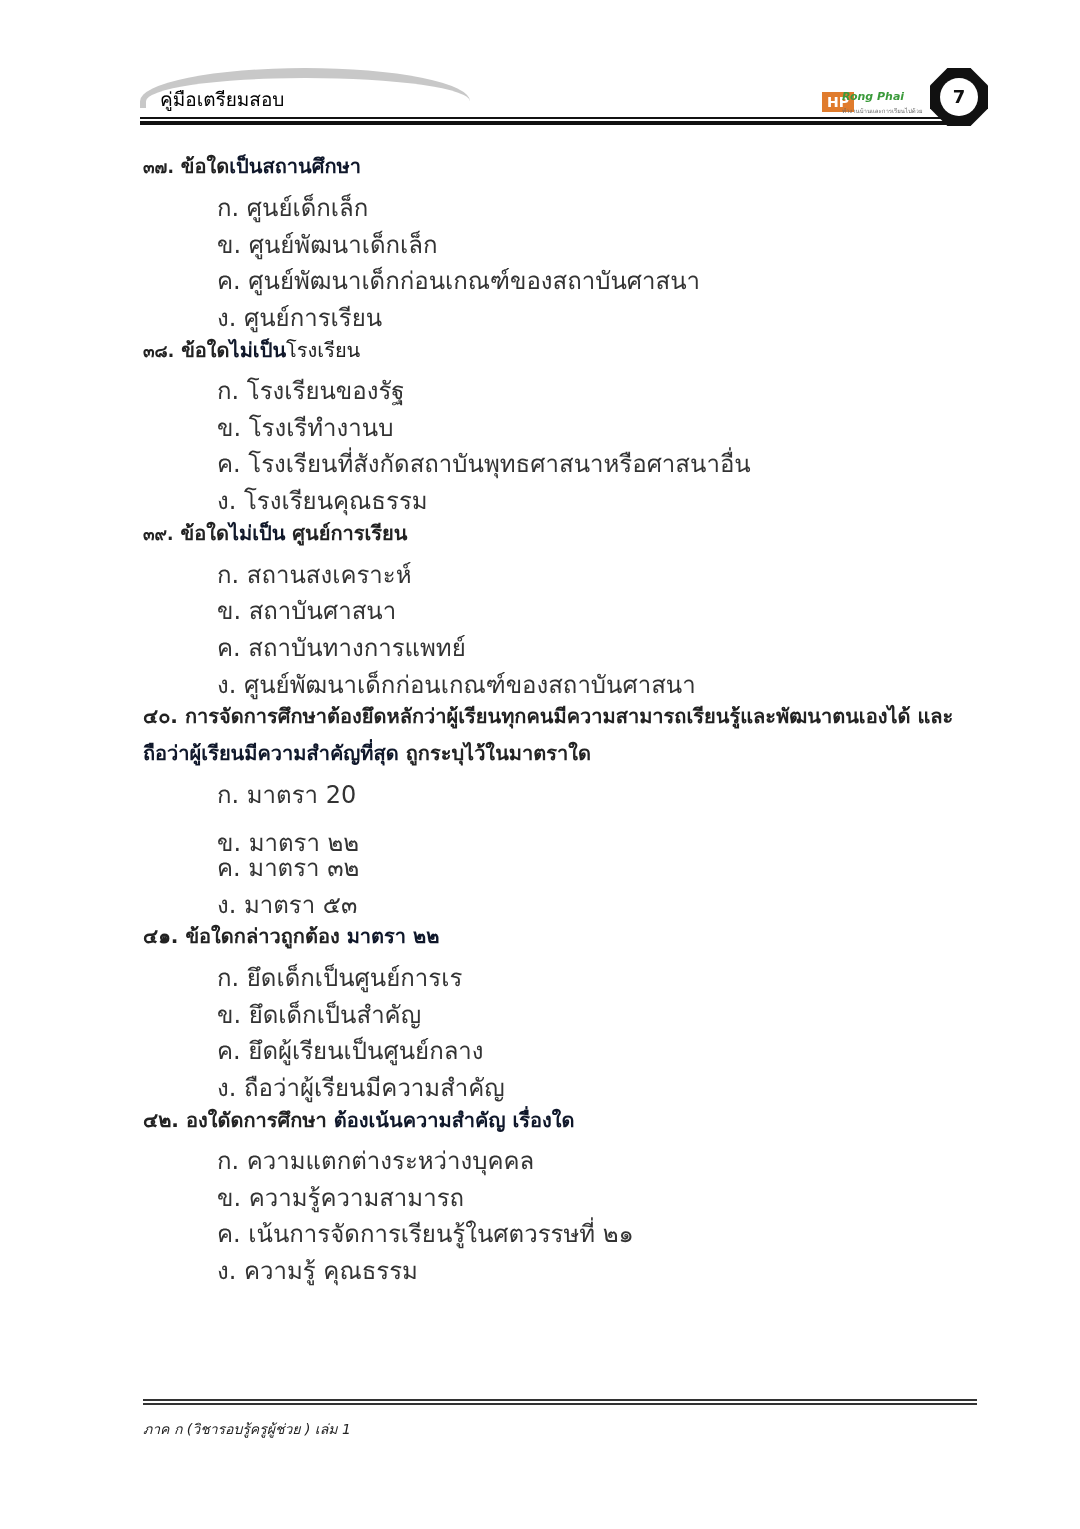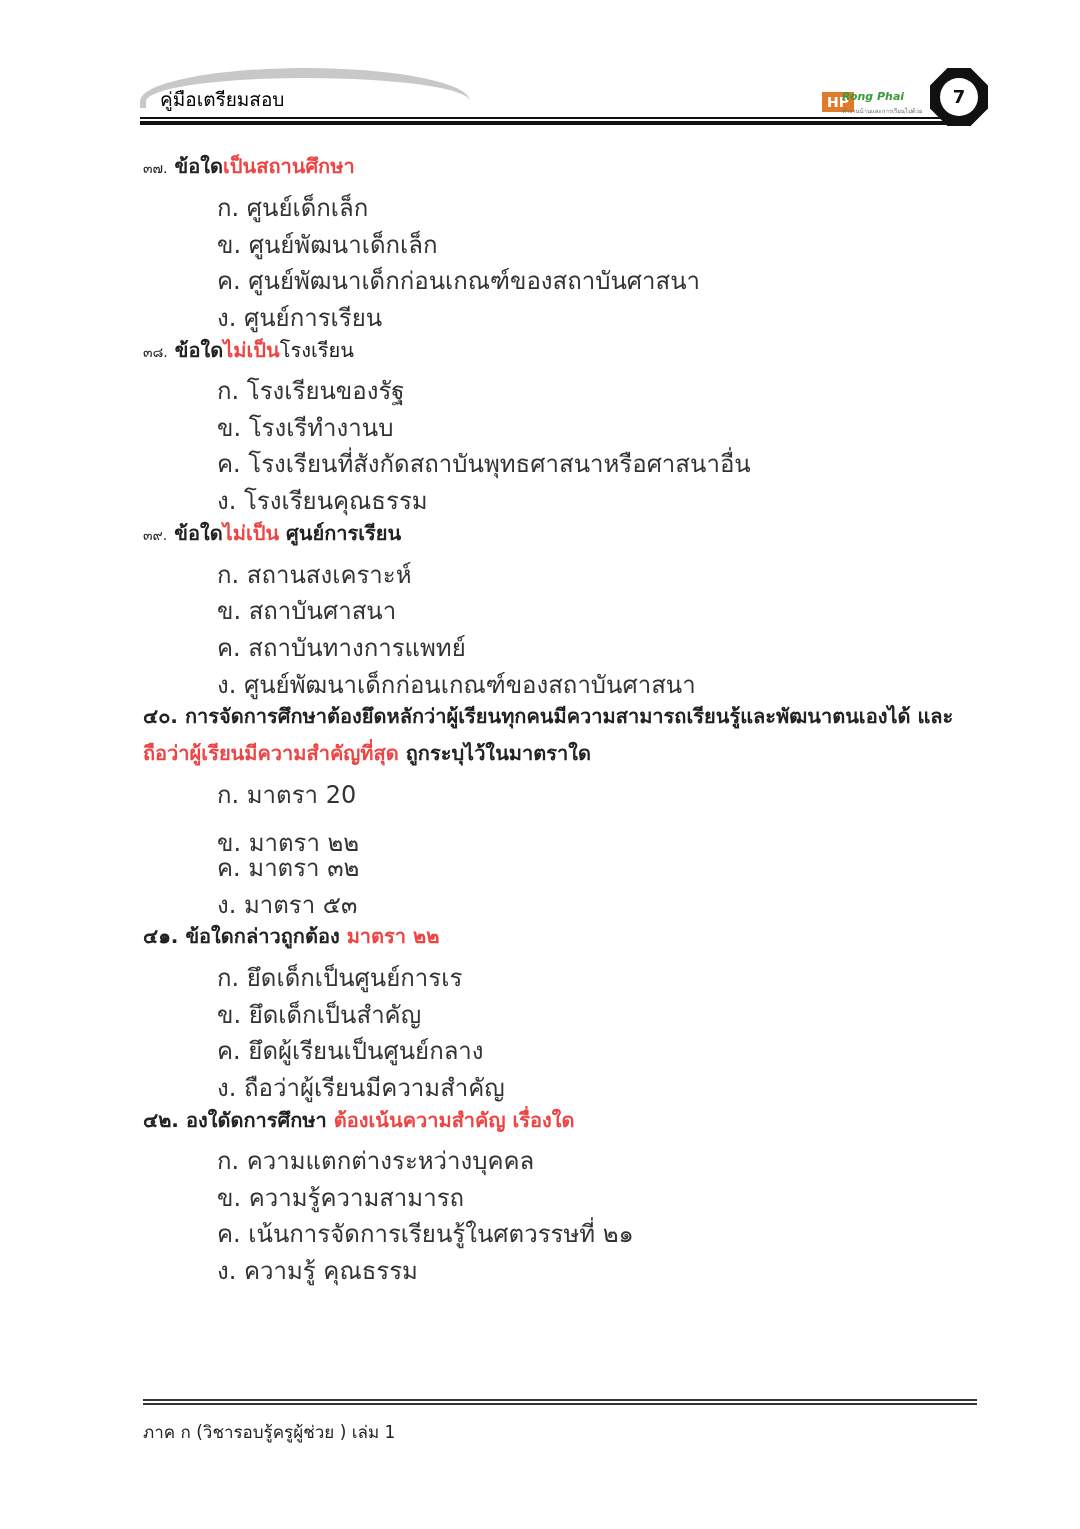--- a/index.html
+++ b/index.html
@@ -21,29 +21,29 @@
                  font-style: italic; font-weight: bold; white-space: nowrap; }
     .logo-sub { position: absolute; left: 36px; top: 24px; font-size: 6px; color: #666; white-space: nowrap; }
 
     .page-badge { position: absolute; left: 930px; top: 68px; width: 58px; height: 58px; background: #111;
                   clip-path: polygon(30% 0, 70% 0, 100% 30%, 100% 70%, 70% 100%, 30% 100%, 0 70%, 0 30%); }
     .page-badge-inner { position: absolute; left: 10px; top: 10px; width: 38px; height: 38px; border-radius: 50%;
                         background: #fff; text-align: center; line-height: 38px; font-size: 18px; font-weight: bold; color: #111; }
 
     
     .q { position: absolute; left: 143px; font-size: 20px; font-weight: bold; color: #222; white-space: nowrap; }
-    .q .num { font-weight: normal; font-size: 14px; }
-    .red { color: #ef4444; }
+    .q .num { font-weight: bold; font-size: 17px; }
+    .red { color: #0f172a; }
     .plain { font-weight: normal; }
     .opt { position: absolute; left: 217px; font-size: 24px; color: #333; white-space: nowrap; }
 
     
     .footer-rule-top { position: absolute; left: 143px; top: 1399px; width: 834px; height: 2px; background: #333; }
     .footer-rule-bot { position: absolute; left: 143px; top: 1403px; width: 834px; height: 2px; background: #333; }
-    .footer-text { position: absolute; left: 143px; top: 1418px; font-size: 17px; color: #222; }
+    .footer-text { position: absolute; left: 143px; top: 1418px; font-size: 14px; color: #222; font-style: italic; }
   </style>
 </head>
 <body>
 
 <div class="header-arc"></div>
 <div class="header-title">คู่มือเตรียมสอบ</div>
 <div class="header-rule-top"></div>
 <div class="header-rule-bot"></div>
 
 <div class="logo">

